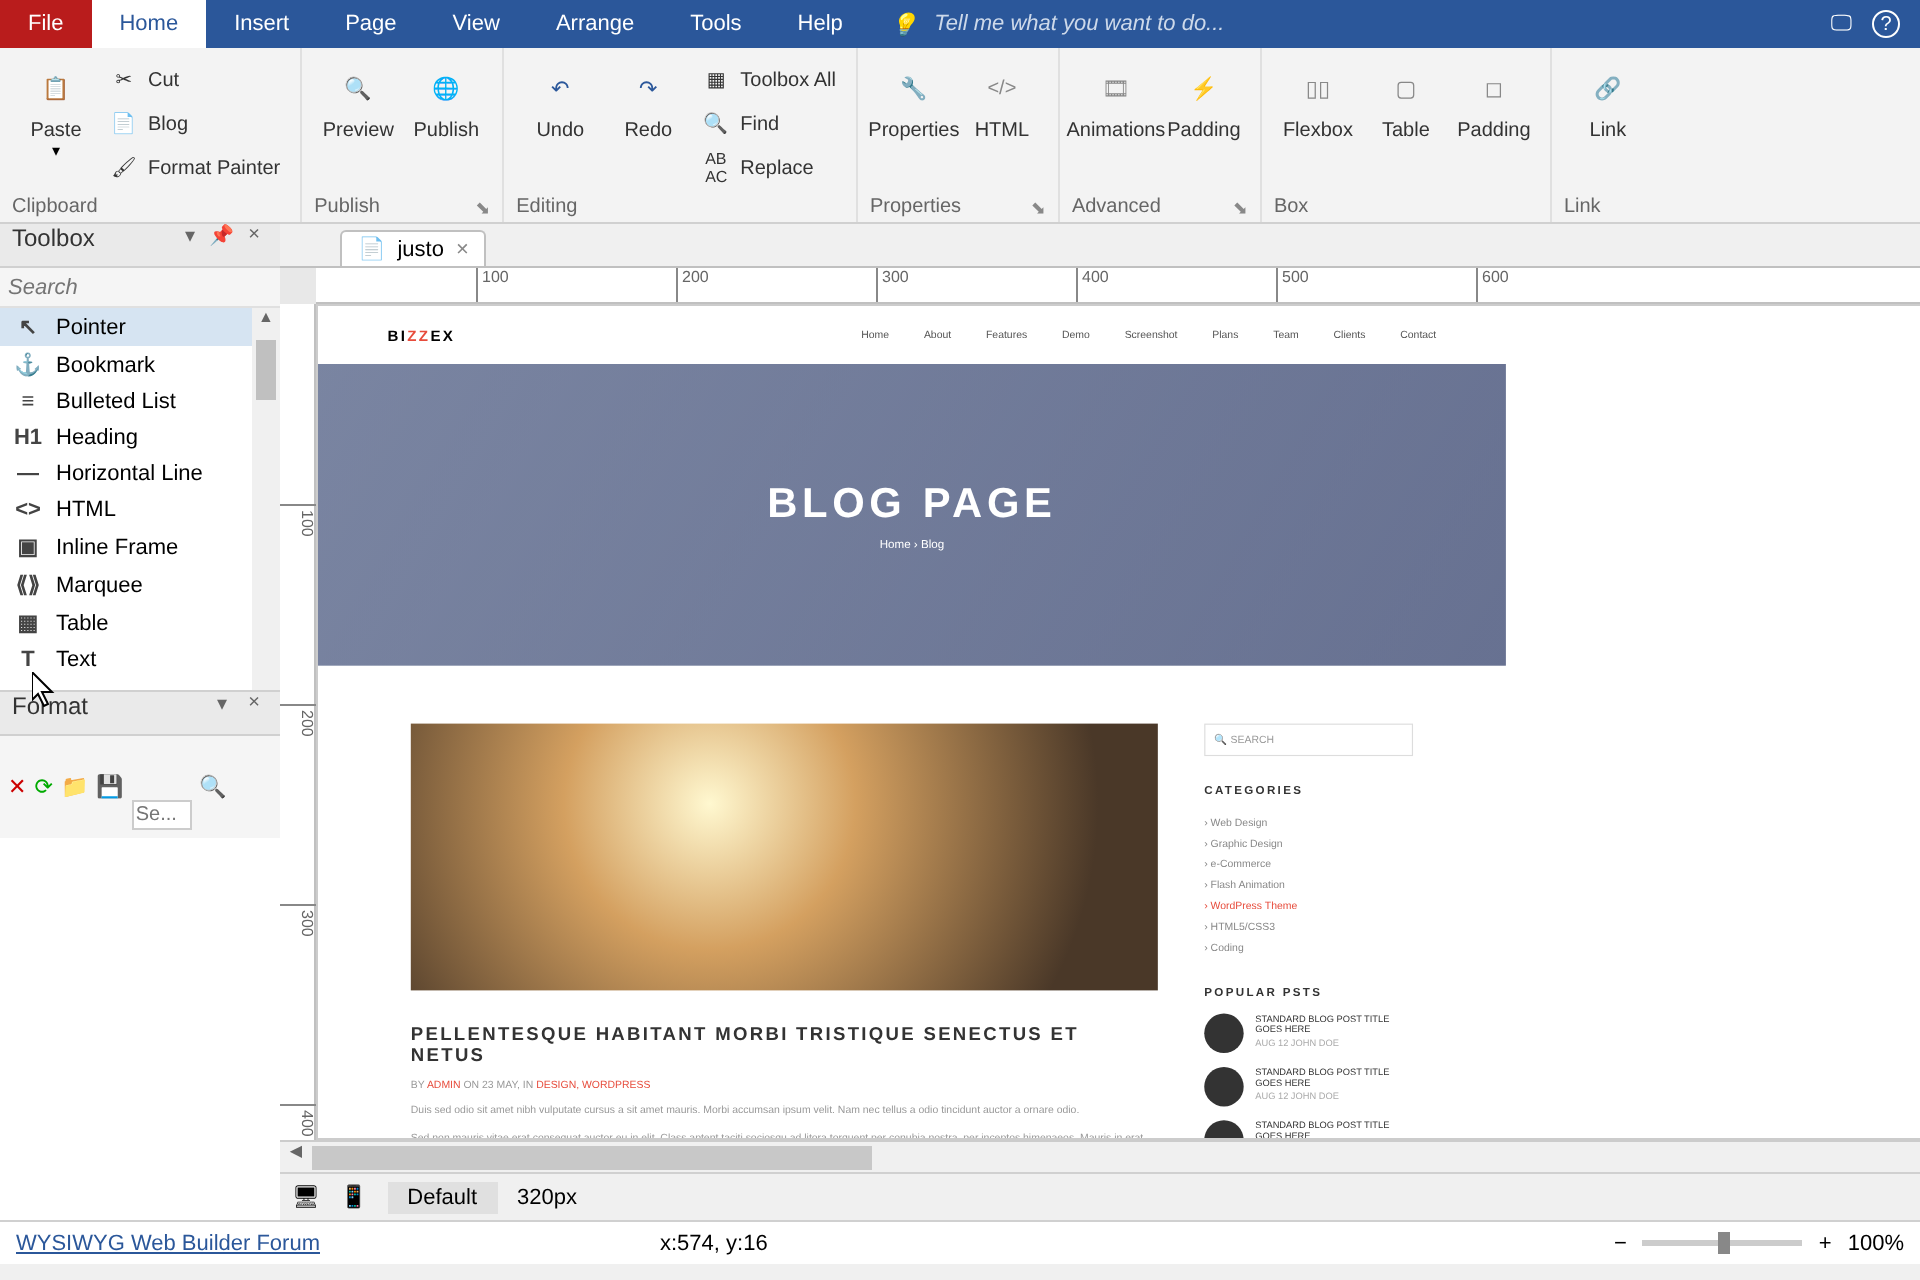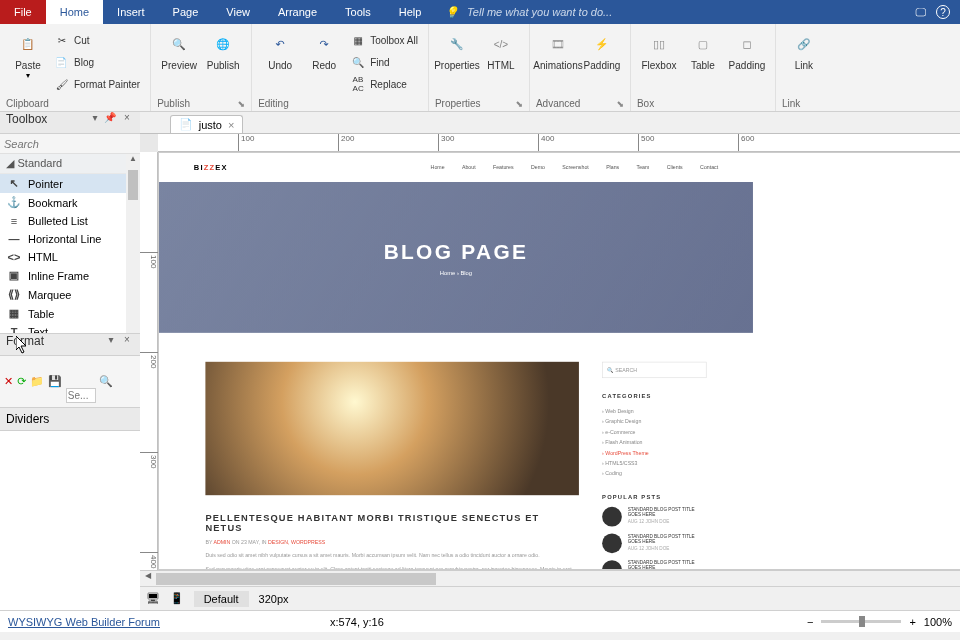--- a/index.html
+++ b/index.html
@@ -257,32 +257,35 @@
       <div class="t">Toolbox</div>
       <div class="btn">▾</div>
       <div class="btn">📌</div>
       <div class="btn">×</div>
     </div>
     <div class="toolbox-search">
       <input placeholder="Search" style="">
       <span style="color:#2b579a;">🔍</span>
     </div>
     <div class="toolbox-list">
-      <div class="tb-group">◢ <span>Standard</span></div>
       <div class="tb-item sel">
           <span class="ico">↖</span>
           <span>Pointer</span>
         </div>
       <div class="tb-item">
           <span class="ico">⚓</span>
           <span>Bookmark</span>
         </div>
       <div class="tb-item">
           <span class="ico">≡</span>
           <span>Bulleted List</span>
+        </div>
+      <div class="tb-item">
+          <span class="ico">H1</span>
+          <span>Heading</span>
         </div>
       <div class="tb-item">
           <span class="ico">—</span>
           <span>Horizontal Line</span>
         </div>
       <div class="tb-item">
           <span class="ico">&lt;&gt;</span>
           <span>HTML</span>
         </div>
       <div class="tb-item">
@@ -315,21 +318,20 @@
       </div>
       <div class="blocks-tb">
         <span style="color:#c00;">✕</span>
         <span style="color:#0a0;">⟳</span>
         <span>📁</span>
         <span>💾</span>
         <input placeholder="Se..." style="">
         <span style="color:#2b579a;">🔍</span>
       </div>
     </div>
-    <div class="dividers-hdr">Dividers</div>
     <div style="flex:1;background:#fff;"></div>
   </div>
 
   <div class="canvas-col">
     <div class="tabstrip">
       <div class="tab">
         <span>📄</span>
         <span>justo</span>
         <span class="x">×</span>
       </div>

